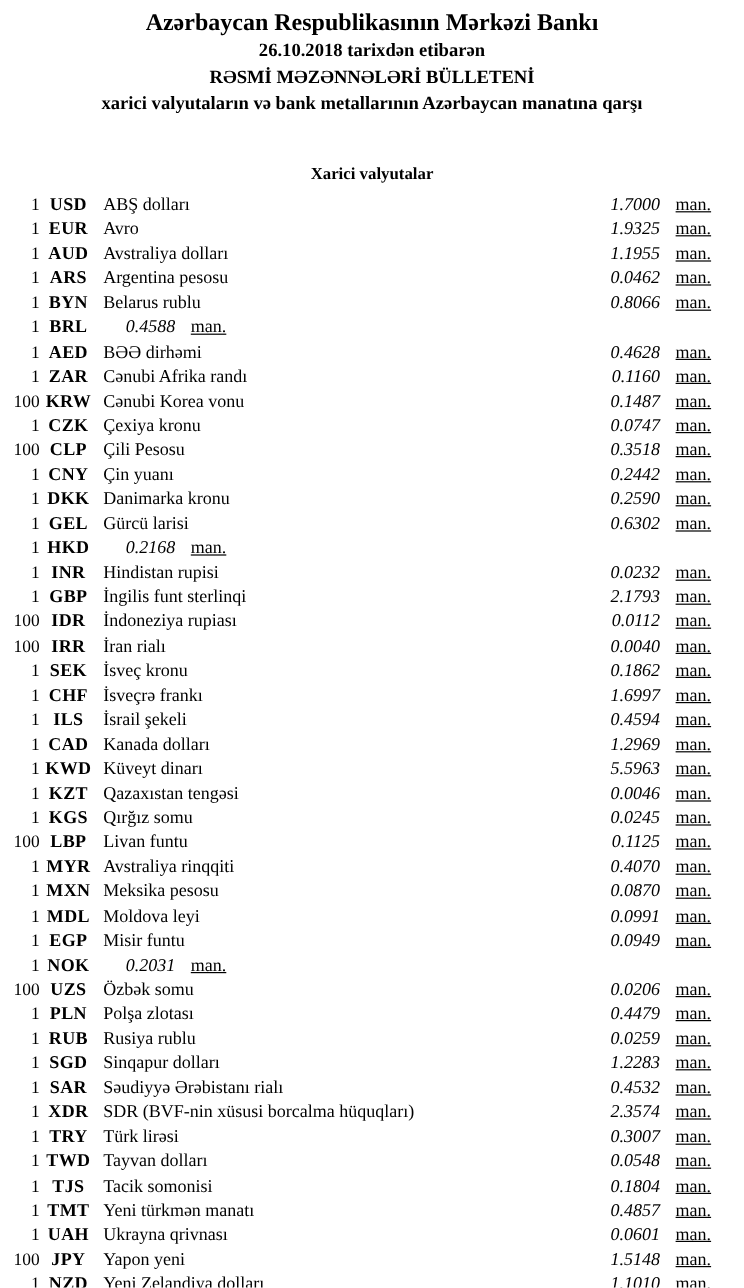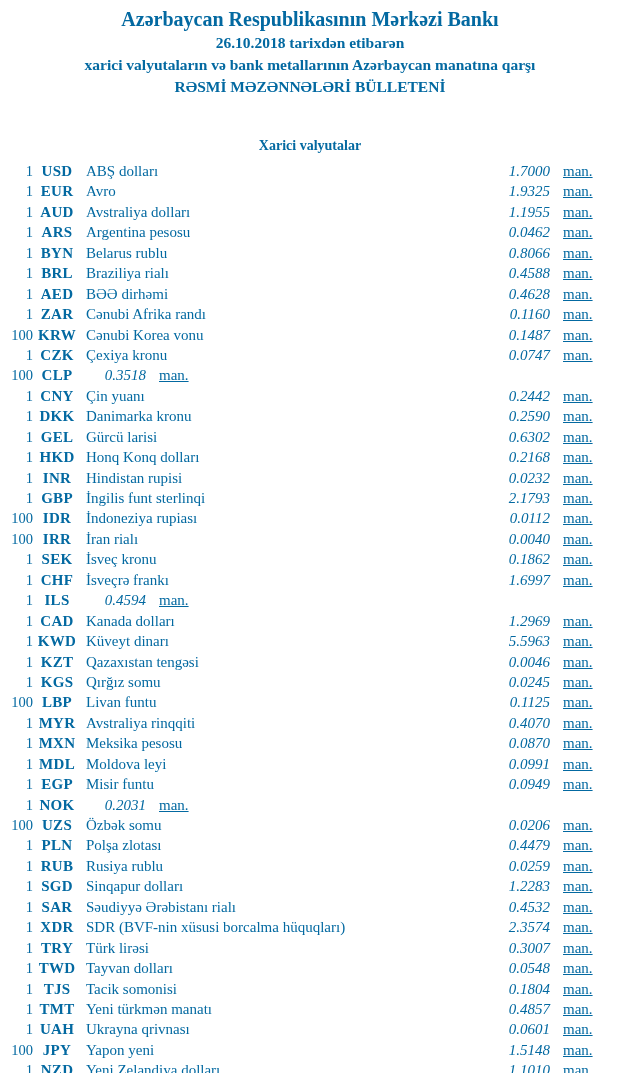--- a/index.html
+++ b/index.html
@@ -3,21 +3,21 @@
 <meta charset="utf-8">
 <style>
   html, body { margin: 0; padding: 0; }
   body { background: #ffffff; }
   .page {
     position: relative;
     width: 620px;
     height: 1073px;
     margin: 0 auto;
     background: #ffffff;
-    color: #0369a1;
+    color: #000000;
     font-family: "Liberation Serif", "DejaVu Serif", serif;
     overflow: hidden;
   }
   .doc-header { text-align: center; padding-top: 6px; }
   .doc-title {
     font-size: 20px;
     font-weight: bold;
     line-height: 26px;
     margin: 0;
   }
@@ -56,22 +56,22 @@
   .col-unit { flex: 0 0 57px; text-align: left; text-decoration: underline; }
 </style>
 </head>
 <body>
 
 <div class="page">
 
   <div class="doc-header">
     <div class="doc-title">Azərbaycan Respublikasının Mərkəzi Bankı</div>
     <div class="doc-line">26.10.2018 tarixdən etibarən</div>
+    <div class="doc-line">RƏSMİ MƏZƏNNƏLƏRİ BÜLLETENİ</div>
     <div class="doc-line">xarici valyutaların və bank metallarının Azərbaycan manatına qarşı</div>
-    <div class="doc-line">RƏSMİ MƏZƏNNƏLƏRİ BÜLLETENİ</div>
   </div>
 
   <div class="section-title">Xarici valyutalar</div>
 
   <div class="rates-table">
 
       <div class="rate-row">
         <span class="col-qty">1</span>
         <span class="col-code">USD</span>
         <span class="col-name">ABŞ dolları</span>
@@ -107,21 +107,20 @@
         <span class="col-qty">1</span>
         <span class="col-code">BYN</span>
         <span class="col-name">Belarus rublu</span>
         <span class="col-rate">0.8066</span>
         <span class="col-unit">man.</span>
       </div>
 
       <div class="rate-row">
         <span class="col-qty">1</span>
         <span class="col-code">BRL</span>
-        <span class="col-name">Braziliya rialı</span>
         <span class="col-rate">0.4588</span>
         <span class="col-unit">man.</span>
       </div>
 
       <div class="rate-row">
         <span class="col-qty">1</span>
         <span class="col-code">AED</span>
         <span class="col-name">BƏƏ dirhəmi</span>
         <span class="col-rate">0.4628</span>
         <span class="col-unit">man.</span>
@@ -147,20 +146,21 @@
         <span class="col-qty">1</span>
         <span class="col-code">CZK</span>
         <span class="col-name">Çexiya kronu</span>
         <span class="col-rate">0.0747</span>
         <span class="col-unit">man.</span>
       </div>
 
       <div class="rate-row">
         <span class="col-qty">100</span>
         <span class="col-code">CLP</span>
+        <span class="col-name">Çili Pesosu</span>
         <span class="col-rate">0.3518</span>
         <span class="col-unit">man.</span>
       </div>
 
       <div class="rate-row">
         <span class="col-qty">1</span>
         <span class="col-code">CNY</span>
         <span class="col-name">Çin yuanı</span>
         <span class="col-rate">0.2442</span>
         <span class="col-unit">man.</span>
@@ -178,21 +178,20 @@
         <span class="col-qty">1</span>
         <span class="col-code">GEL</span>
         <span class="col-name">Gürcü larisi</span>
         <span class="col-rate">0.6302</span>
         <span class="col-unit">man.</span>
       </div>
 
       <div class="rate-row">
         <span class="col-qty">1</span>
         <span class="col-code">HKD</span>
-        <span class="col-name">Honq Konq dolları</span>
         <span class="col-rate">0.2168</span>
         <span class="col-unit">man.</span>
       </div>
 
       <div class="rate-row">
         <span class="col-qty">1</span>
         <span class="col-code">INR</span>
         <span class="col-name">Hindistan rupisi</span>
         <span class="col-rate">0.0232</span>
         <span class="col-unit">man.</span>
@@ -234,20 +233,21 @@
         <span class="col-qty">1</span>
         <span class="col-code">CHF</span>
         <span class="col-name">İsveçrə frankı</span>
         <span class="col-rate">1.6997</span>
         <span class="col-unit">man.</span>
       </div>
 
       <div class="rate-row">
         <span class="col-qty">1</span>
         <span class="col-code">ILS</span>
+        <span class="col-name">İsrail şekeli</span>
         <span class="col-rate">0.4594</span>
         <span class="col-unit">man.</span>
       </div>
 
       <div class="rate-row">
         <span class="col-qty">1</span>
         <span class="col-code">CAD</span>
         <span class="col-name">Kanada dolları</span>
         <span class="col-rate">1.2969</span>
         <span class="col-unit">man.</span>

